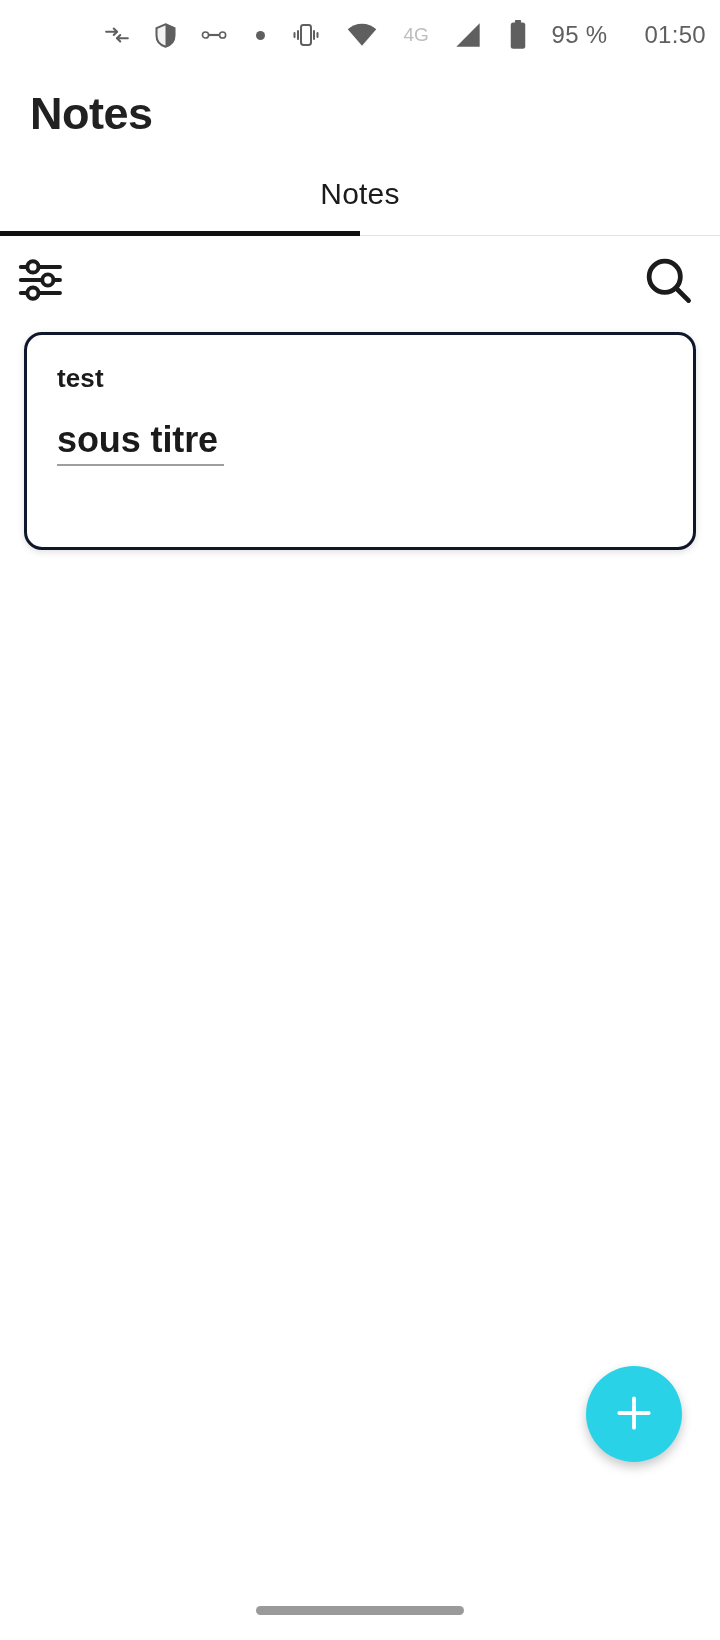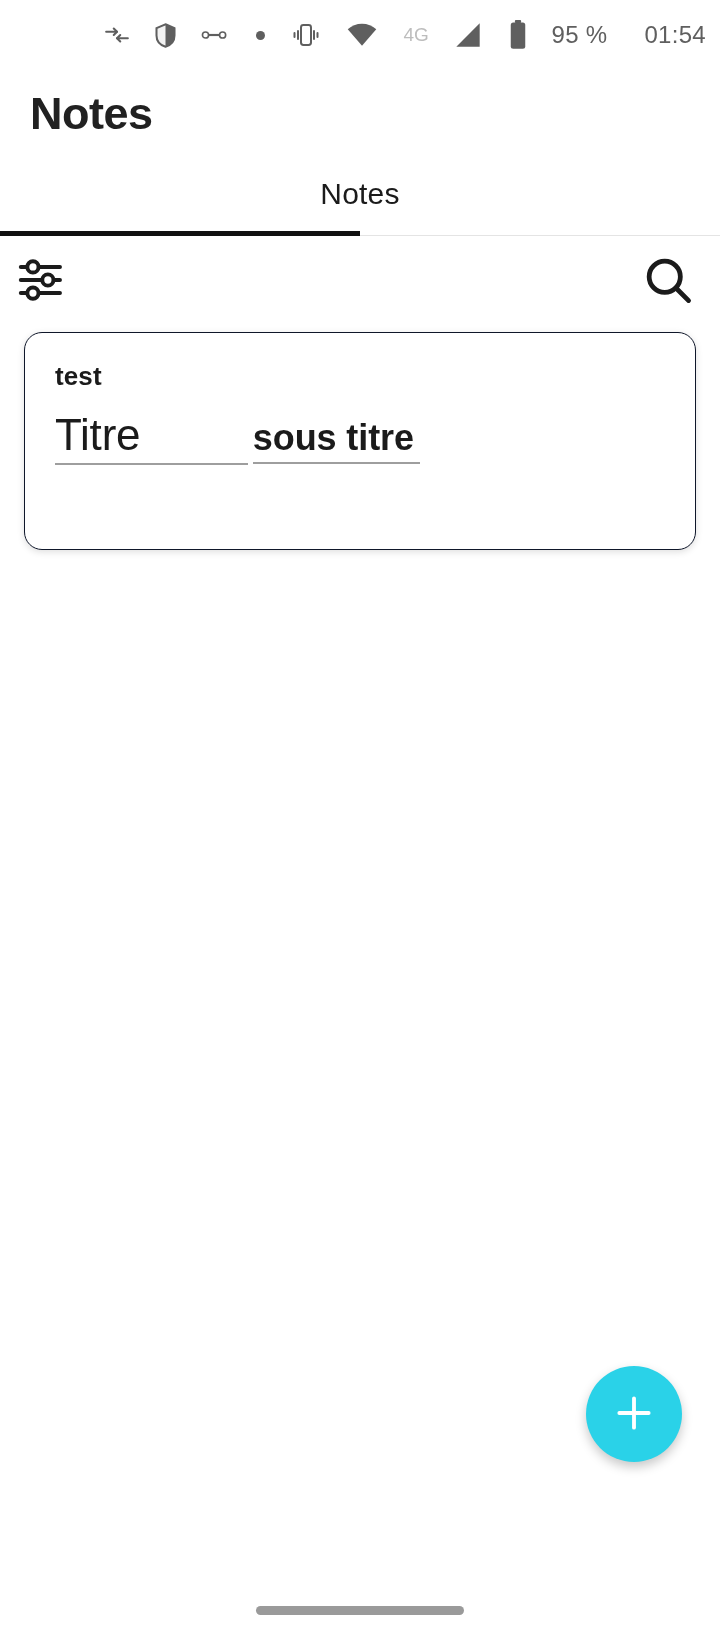--- a/index.html
+++ b/index.html
@@ -129,21 +129,21 @@
   .content {
     flex: 1 1 auto;
     position: relative;
     padding: 8px 24px 0 24px;
     overflow: hidden;
   }
 
   .note-card {
     background: #ffffff;
     border-radius: 18px;
-    border: 1px solid #0f172a;
+    border: 3px solid #0f172a;
     box-shadow: 0 2px 7px rgba(0,0,0,0.13);
     padding: 28px 30px 34px 30px;
     min-height: 218px;
   }
   .note-tag {
     font-size: 26px;
     font-weight: 700;
     color: #1b1b1b;
     letter-spacing: 0.1px;
   }
@@ -262,21 +262,21 @@
           <path d="M22 1 L22 21 L2 21 Z"></path>
         </svg>
       </span>
       <span class="status-icon">
         <svg width="18" height="30" viewBox="0 0 14 24" fill="#5f5f5f">
           <rect x="4.5" y="0" width="5" height="2.4" rx="0.8"></rect>
           <rect x="1.2" y="2" width="11.6" height="21" rx="2"></rect>
         </svg>
       </span>
       <span class="status-text battery-pct">95 %</span>
-      <span class="status-text clock">01:54</span>
+      <span class="status-text clock">01:50</span>
     </div>
   </div>
 
   <div class="app-bar">
     <div class="app-title">Notes</div>
   </div>
 
   <div class="tab-bar">
     <div class="tab active">
       <span>Notes</span>
@@ -301,23 +301,20 @@
         <circle cx="10.5" cy="10.5" r="7.2"></circle>
         <line x1="15.8" y1="15.8" x2="21.5" y2="21.5"></line>
       </svg>
     </div>
   </div>
 
   <div class="content">
 
     <div class="note-card">
       <div class="note-tag">test</div>
-      <div class="note-title-wrap">
-        <div class="note-title">Titre</div>
-      </div>
       <div class="note-sub-wrap">
         <div class="note-subtitle">sous titre</div>
       </div>
     </div>
 
     <button class="fab">
       <span>
         <svg width="44" height="44" viewBox="0 0 24 24" fill="none" stroke="#ffffff" stroke-width="2.1" stroke-linecap="round">
           <line x1="12" y1="4" x2="12" y2="20"></line>
           <line x1="4" y1="12" x2="20" y2="12"></line>

